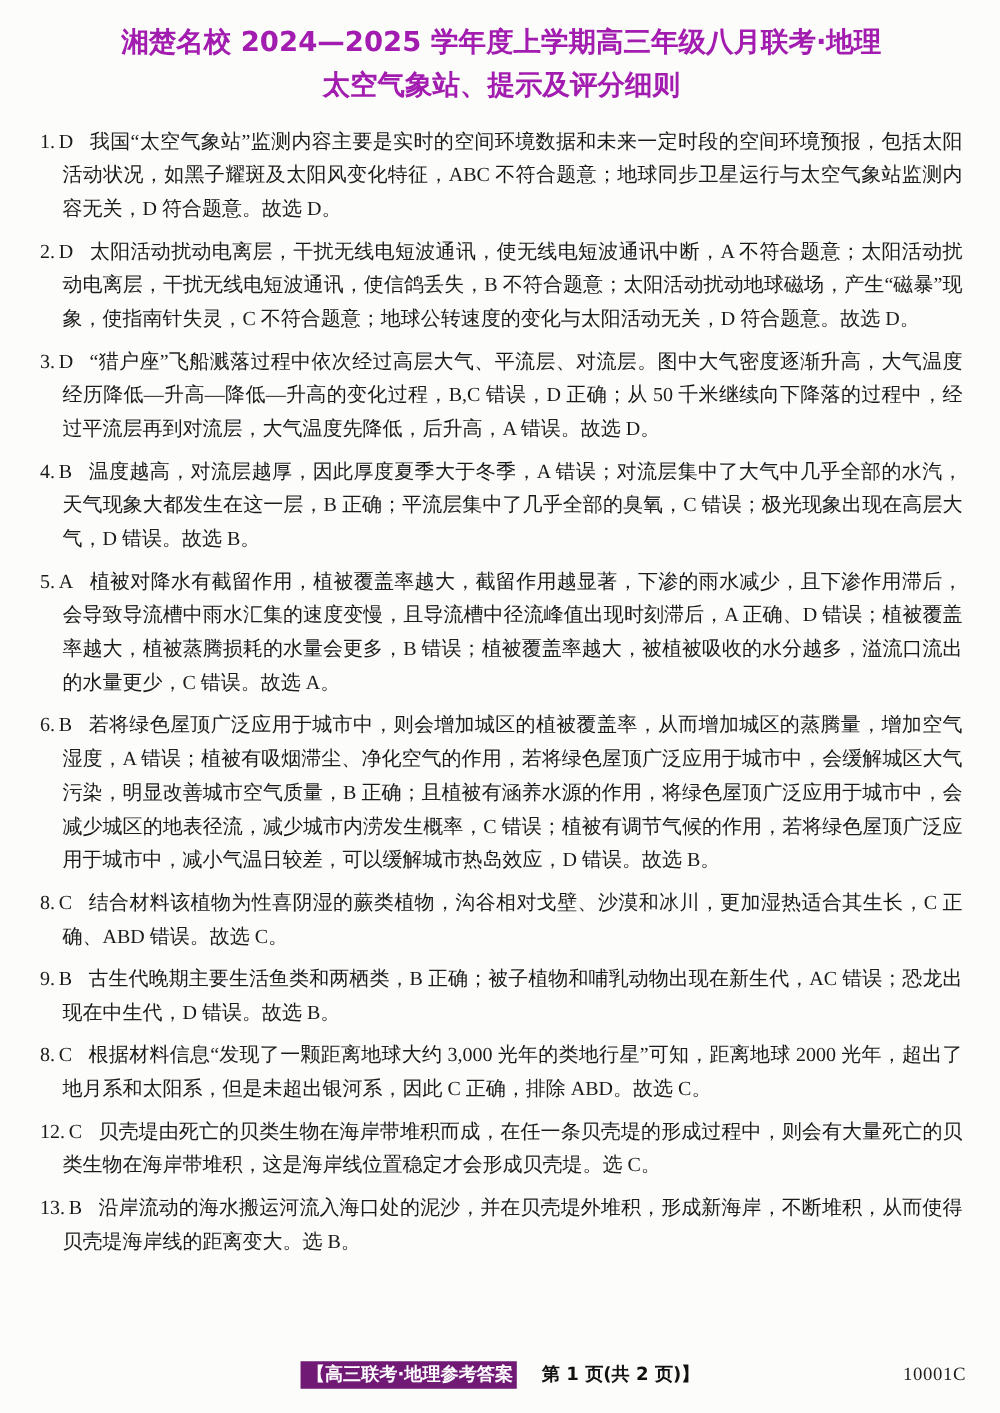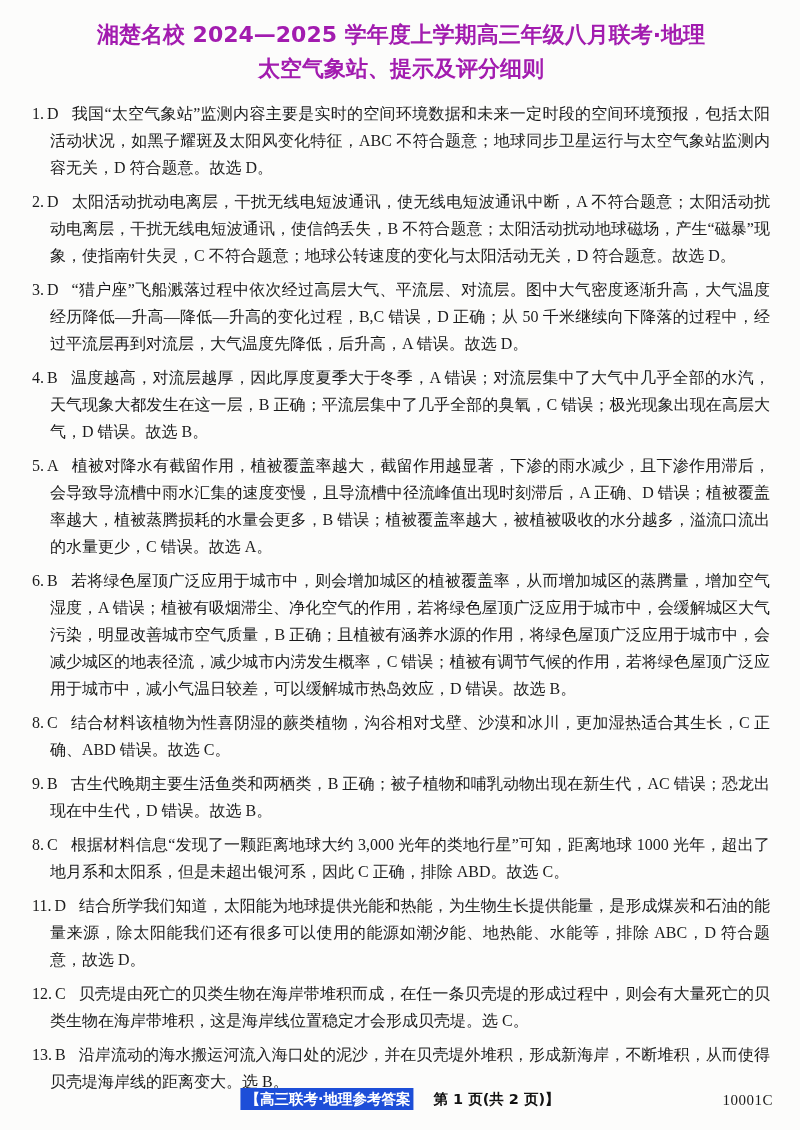--- a/index.html
+++ b/index.html
@@ -40,21 +40,21 @@
     font-size: 15px;
   }
   .footer-center {
     position: absolute;
     left: 50%;
     transform: translateX(-50%);
     white-space: nowrap;
     top: 0;
   }
   .footer-badge {
-    background: #1d4ed8;
+    background: #701a75;
     color: #ffffff;
     font-weight: 700;
     padding: 3px 3px 3px 5px;
     font-family: "DejaVu Sans", "Liberation Sans", sans-serif;
     font-size: 14.5px;
   }
   .footer-pageinfo {
     color: #111;
     font-weight: 700;
     font-family: "DejaVu Sans", "Liberation Sans", sans-serif;
@@ -92,23 +92,22 @@
 
     <p class="item"><span class="num">5.</span><span class="ans">A</span><span class="txt">植被对降水有截留作用，植被覆盖率越大，截留作用越显著，下渗的雨水减少，且下渗作用滞后，会导致导流槽中雨水汇集的速度变慢，且导流槽中径流峰值出现时刻滞后，A 正确、D 错误；植被覆盖率越大，植被蒸腾损耗的水量会更多，B 错误；植被覆盖率越大，被植被吸收的水分越多，溢流口流出的水量更少，C 错误。故选 A。</span></p>
 
     <p class="item"><span class="num">6.</span><span class="ans">B</span><span class="txt">若将绿色屋顶广泛应用于城市中，则会增加城区的植被覆盖率，从而增加城区的蒸腾量，增加空气湿度，A 错误；植被有吸烟滞尘、净化空气的作用，若将绿色屋顶广泛应用于城市中，会缓解城区大气污染，明显改善城市空气质量，B 正确；且植被有涵养水源的作用，将绿色屋顶广泛应用于城市中，会减少城区的地表径流，减少城市内涝发生概率，C 错误；植被有调节气候的作用，若将绿色屋顶广泛应用于城市中，减小气温日较差，可以缓解城市热岛效应，D 错误。故选 B。</span></p>
 
 
     <p class="item"><span class="num">8.</span><span class="ans">C</span><span class="txt">结合材料该植物为性喜阴湿的蕨类植物，沟谷相对戈壁、沙漠和冰川，更加湿热适合其生长，C 正确、ABD 错误。故选 C。</span></p>
 
     <p class="item"><span class="num">9.</span><span class="ans">B</span><span class="txt">古生代晚期主要生活鱼类和两栖类，B 正确；被子植物和哺乳动物出现在新生代，AC 错误；恐龙出现在中生代，D 错误。故选 B。</span></p>
 
-    <p class="item"><span class="num">8.</span><span class="ans">C</span><span class="txt">根据材料信息“发现了一颗距离地球大约 3,000 光年的类地行星”可知，距离地球 1000 光年，超出了地月系和太阳系，但是未超出银河系，因此 C 正确，排除 ABD。故选 C。</span></p>
+    <p class="item"><span class="num">8.</span><span class="ans">C</span><span class="txt">根据材料信息“发现了一颗距离地球大约 3,000 光年的类地行星”可知，距离地球 2000 光年，超出了地月系和太阳系，但是未超出银河系，因此 C 正确，排除 ABD。故选 C。</span></p>
 
-    <p class="item"><span class="num">11.</span><span class="ans">D</span><span class="txt">结合所学我们知道，太阳能为地球提供光能和热能，为生物生长提供能量，是形成煤炭和石油的能量来源，除太阳能我们还有很多可以使用的能源如潮汐能、地热能、水能等，排除 ABC，D 符合题意，故选 D。</span></p>
 
     <p class="item"><span class="num">12.</span><span class="ans">C</span><span class="txt">贝壳堤由死亡的贝类生物在海岸带堆积而成，在任一条贝壳堤的形成过程中，则会有大量死亡的贝类生物在海岸带堆积，这是海岸线位置稳定才会形成贝壳堤。选 C。</span></p>
 
     <p class="item"><span class="num">13.</span><span class="ans">B</span><span class="txt">沿岸流动的海水搬运河流入海口处的泥沙，并在贝壳堤外堆积，形成新海岸，不断堆积，从而使得贝壳堤海岸线的距离变大。选 B。</span></p>
 
   </div>
 </div>
 
 <div class="footer">
   <div class="footer-center">

